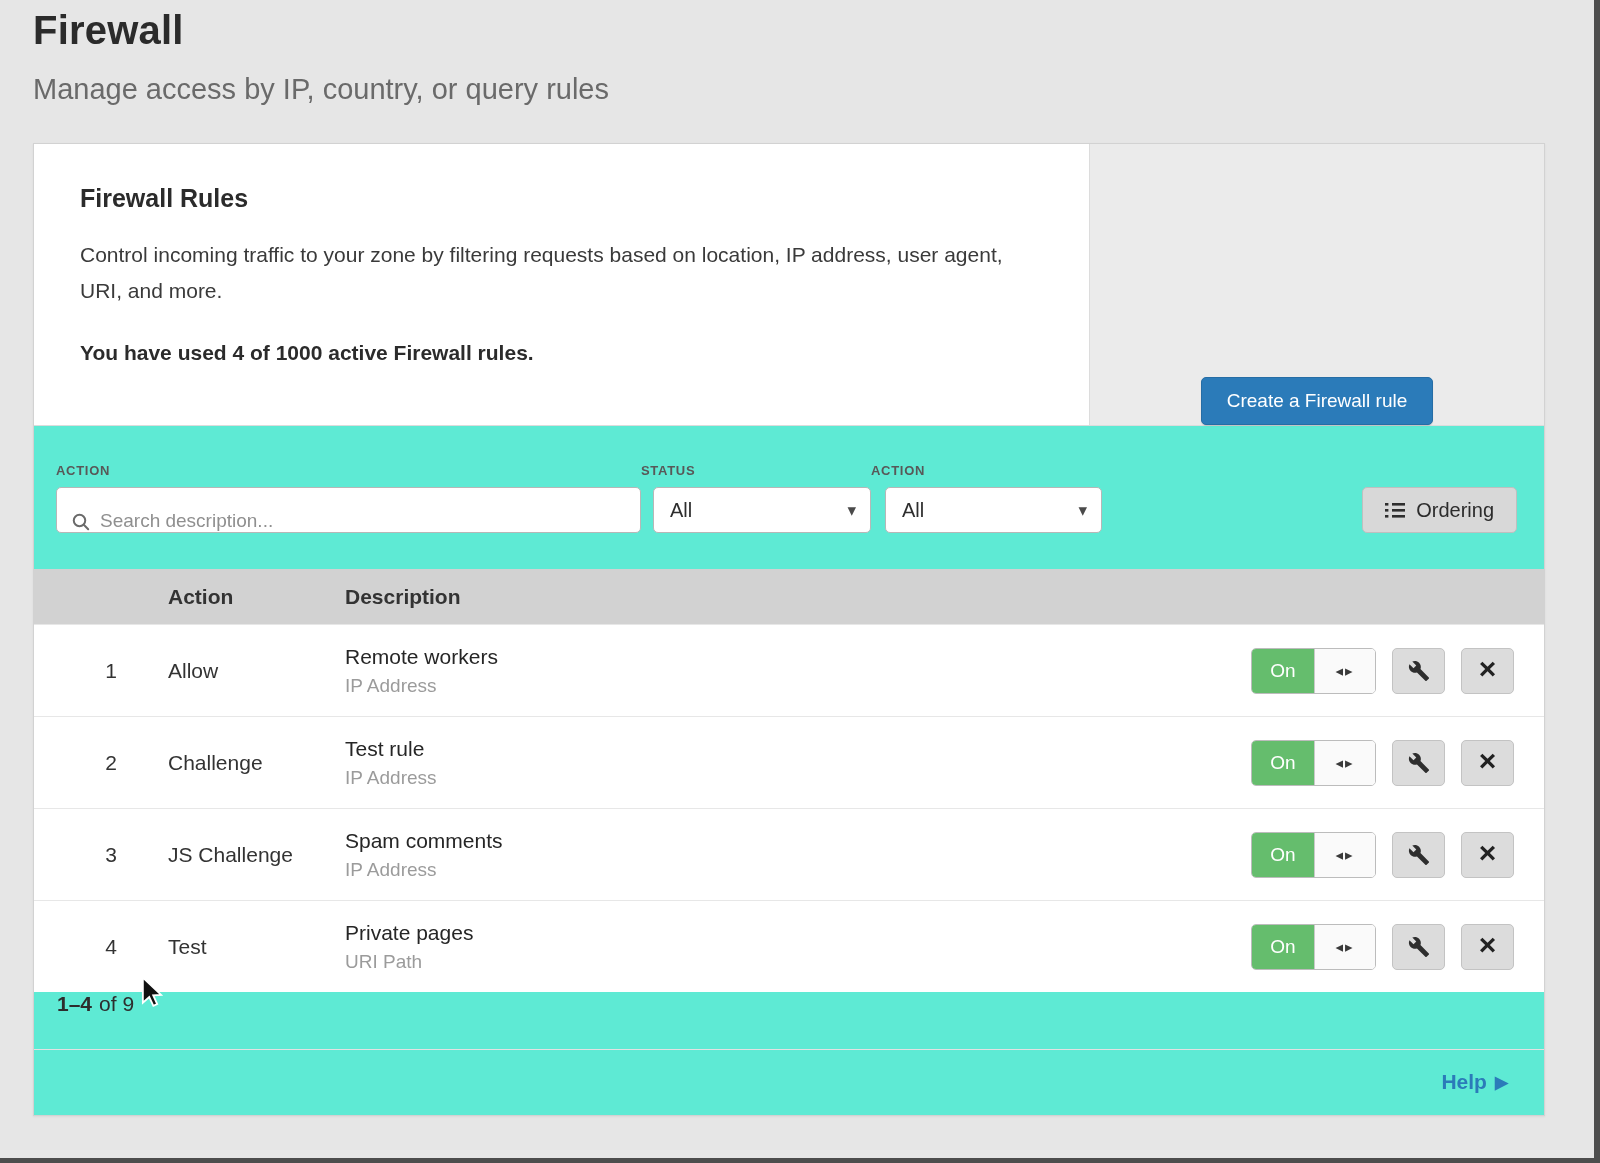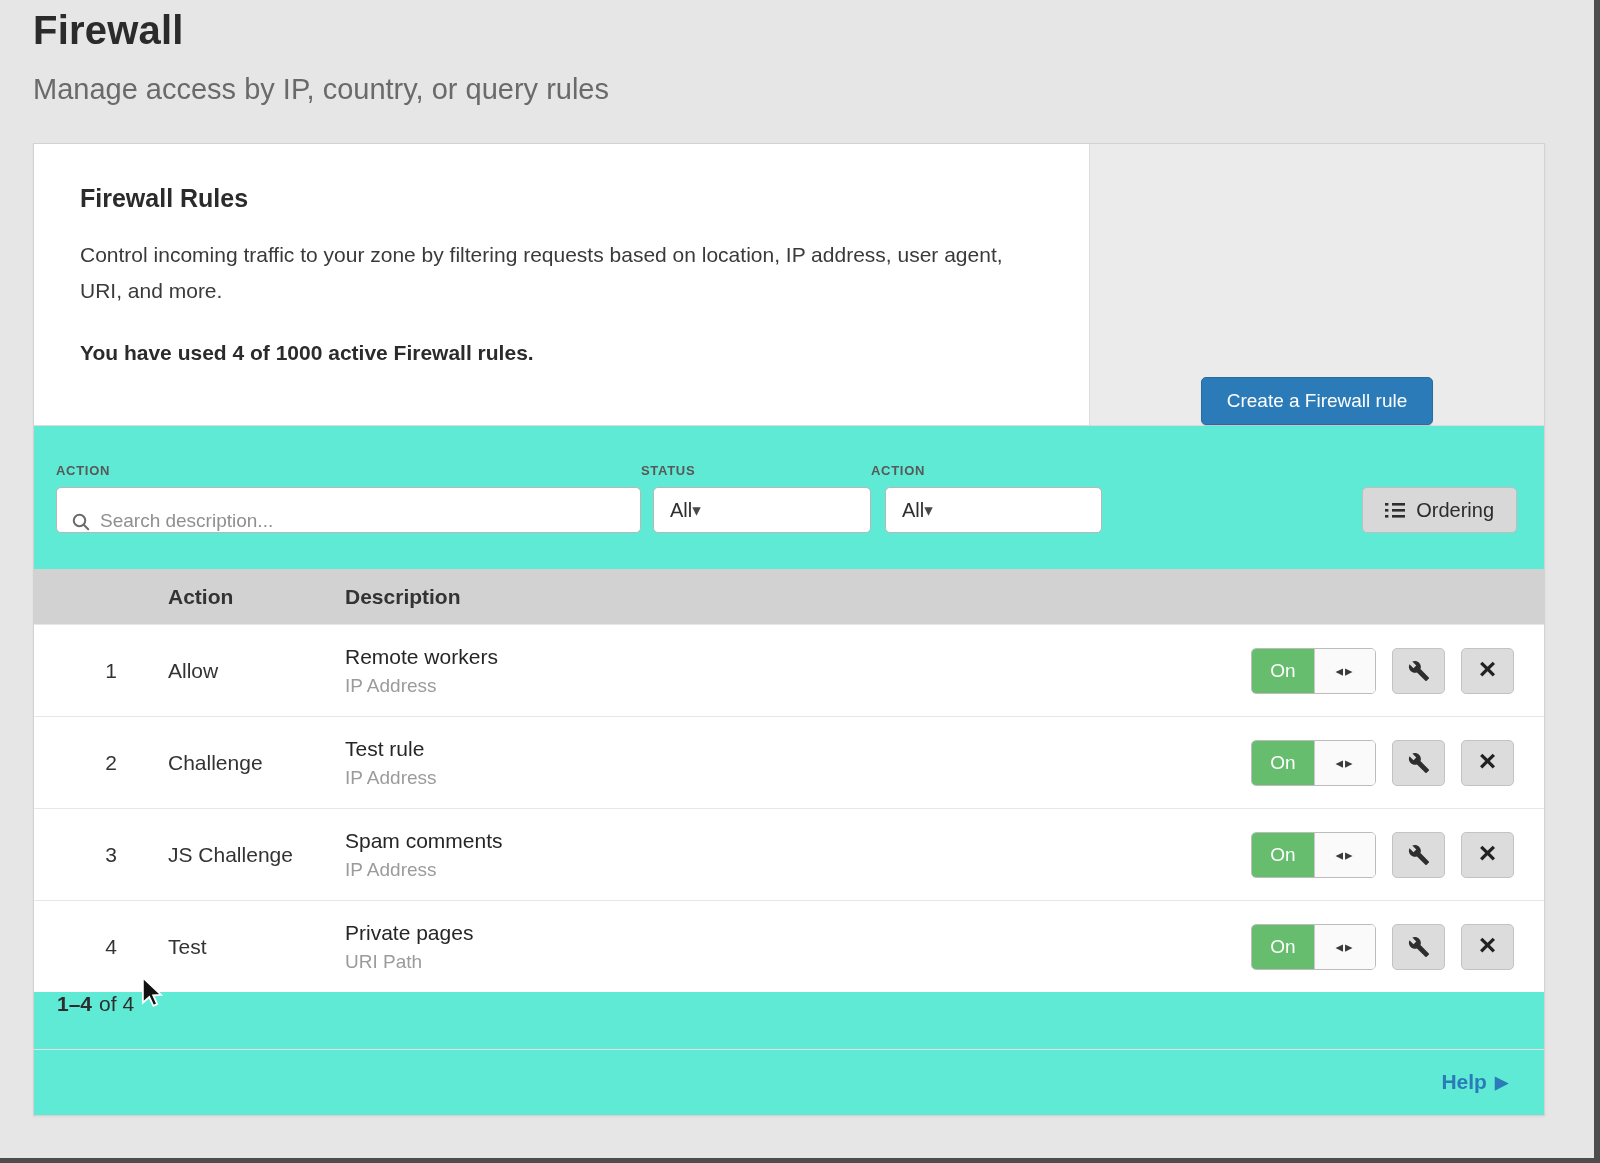--- a/index.html
+++ b/index.html
@@ -43,21 +43,21 @@
     width:585px; height:46px; border:1px solid #b7b7b7; border-radius:5px; background:#fff;
     display:flex; align-items:flex-end; padding:0 12px 0 14px;
   }
   .search-box input {
     border:none; outline:none; flex:1; font-family:inherit; font-size:19px; color:#333;
     margin-left:9px; background:transparent;
   }
   .search-box input::placeholder { color:#8f8f8f; }
   .select {
     height:46px; border:1px solid #b7b7b7; border-radius:5px; background:#fff;
-    display:flex; align-items:center; 
+    display:flex; align-items:center; justify-content:space-between;
     padding:0 14px 0 16px; font-size:20px; color:#2e2e2e; cursor:pointer;
   }
   .select-status { width:218px; margin-left:12px; }
   .select-action { width:217px; margin-left:14px; }
   .chevron { font-size:17px; color:#4a4a4a; line-height:1; }
   .ordering-btn {
     margin-left:auto; height:46px; padding:0 22px; display:flex; align-items:center; gap:11px;
     background:#d8d8d8; border:1px solid #bfbfbf; border-radius:5px;
     font-family:inherit; font-size:20px; color:#2c2c2c; cursor:pointer;
   }
@@ -258,21 +258,21 @@
             </svg>
         </button>
         <button class="icon-btn">
           <span class="x-glyph">×</span>
         </button>
       </div>
     </div>
 
     <div class="pagination">
       <span class="range">1–4</span>
-      <span class="suffix">of 4</span>
+      <span class="suffix">of 9</span>
     </div>
 
     <div class="help-row">
       <span class="help-link">
         <span>Help</span>
         <span class="help-arrow">▶</span>
       </span>
     </div>
 
   </div>

